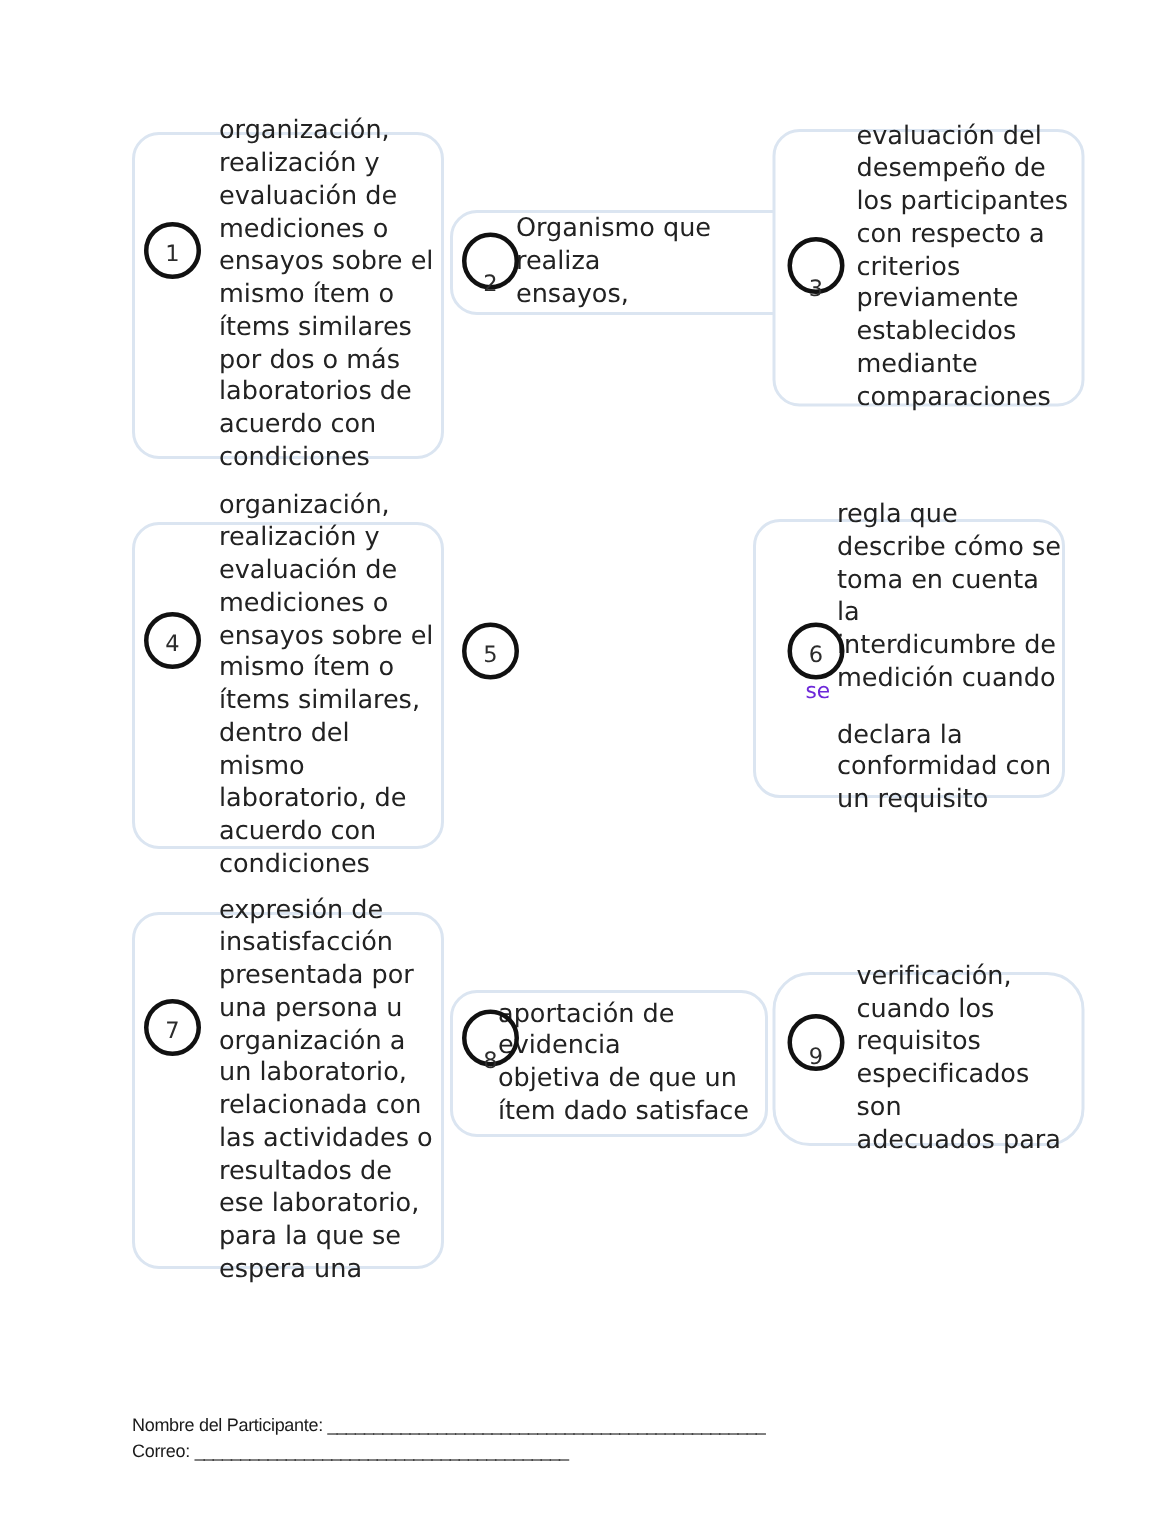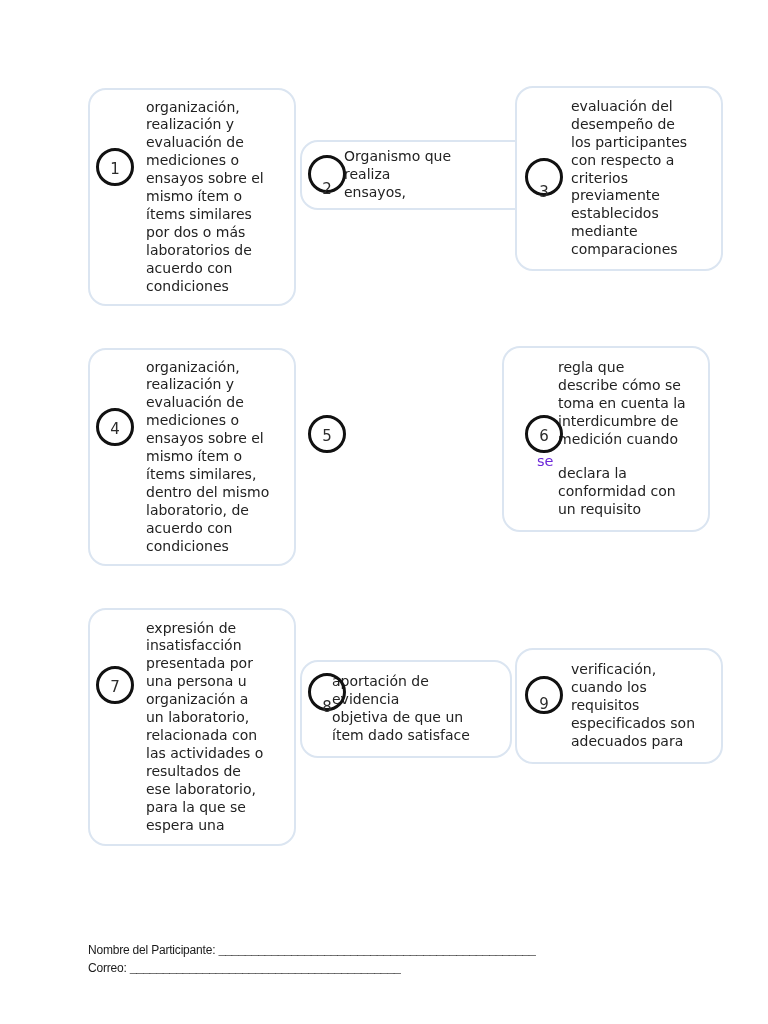--- a/index.html
+++ b/index.html
@@ -66,21 +66,21 @@
     line-height: 1;
   }
   
   .marker.pos-center .num { top: 11px; }
   .marker.pos-low    .num { top: 24px; }
   .marker.pos-mid    .num { top: 18px; }
 
   .card .body {
     position: relative;
     z-index: 2;
-    font-size: 14px;
+    font-size: 17px;
     line-height: 1.28;
     color: #222222;
     white-space: pre-line;
   }
   .card .body.center {
     text-align: center;
     width: 100%;
   }
 
   
@@ -98,21 +98,21 @@
   #card-1 { left: 88px;  top: 88px;  width: 208px; height: 218px; }
   #card-2 { left: 300px; top: 140px; width: 252px; height: 70px;  }
   #card-3 { left: 515px; top: 86px;  width: 208px; height: 185px; }
   
   #card-4 { left: 88px;  top: 348px; width: 208px; height: 218px; }
   #card-5 { left: 300px; top: 400px; width: 212px; height: 70px;  }
   #card-6 { left: 502px; top: 346px; width: 208px; height: 186px; }
   
   #card-7 { left: 88px;  top: 608px; width: 208px; height: 238px; }
   #card-8 { left: 300px; top: 660px; width: 212px; height: 98px;  }
-  #card-9 { left: 515px; top: 648px; width: 208px; height: 116px; }
+  #card-9 { left: 515px; top: 648px; width: 208px; height: 116px; border-radius: 25px; }
 
   
   #marker-1 { left: 96px;  top: 148px; }
   #marker-2 { left: 308px; top: 155px; }
   #marker-3 { left: 525px; top: 158px; }
   #marker-4 { left: 96px;  top: 408px; }
   #marker-5 { left: 308px; top: 415px; }
   #marker-6 { left: 525px; top: 415px; }
   #marker-7 { left: 96px;  top: 666px; }
   #marker-8 { left: 308px; top: 673px; }
@@ -143,21 +143,21 @@
     font-size: 12px;
     color: #1a1a1a;
     letter-spacing: -0.2px;
   }
   .footer .line {
     display: block;
     white-space: nowrap;
     line-height: 1.45;
   }
   .footer .rule {
-    font-family: Liberation Mono, monospace;
+    font-family: Liberation Sans, sans-serif;
     letter-spacing: -0.6px;
   }
 </style>
 </head>
 <body>
 
 <div class="page">
 
   <div class="grid">
 

